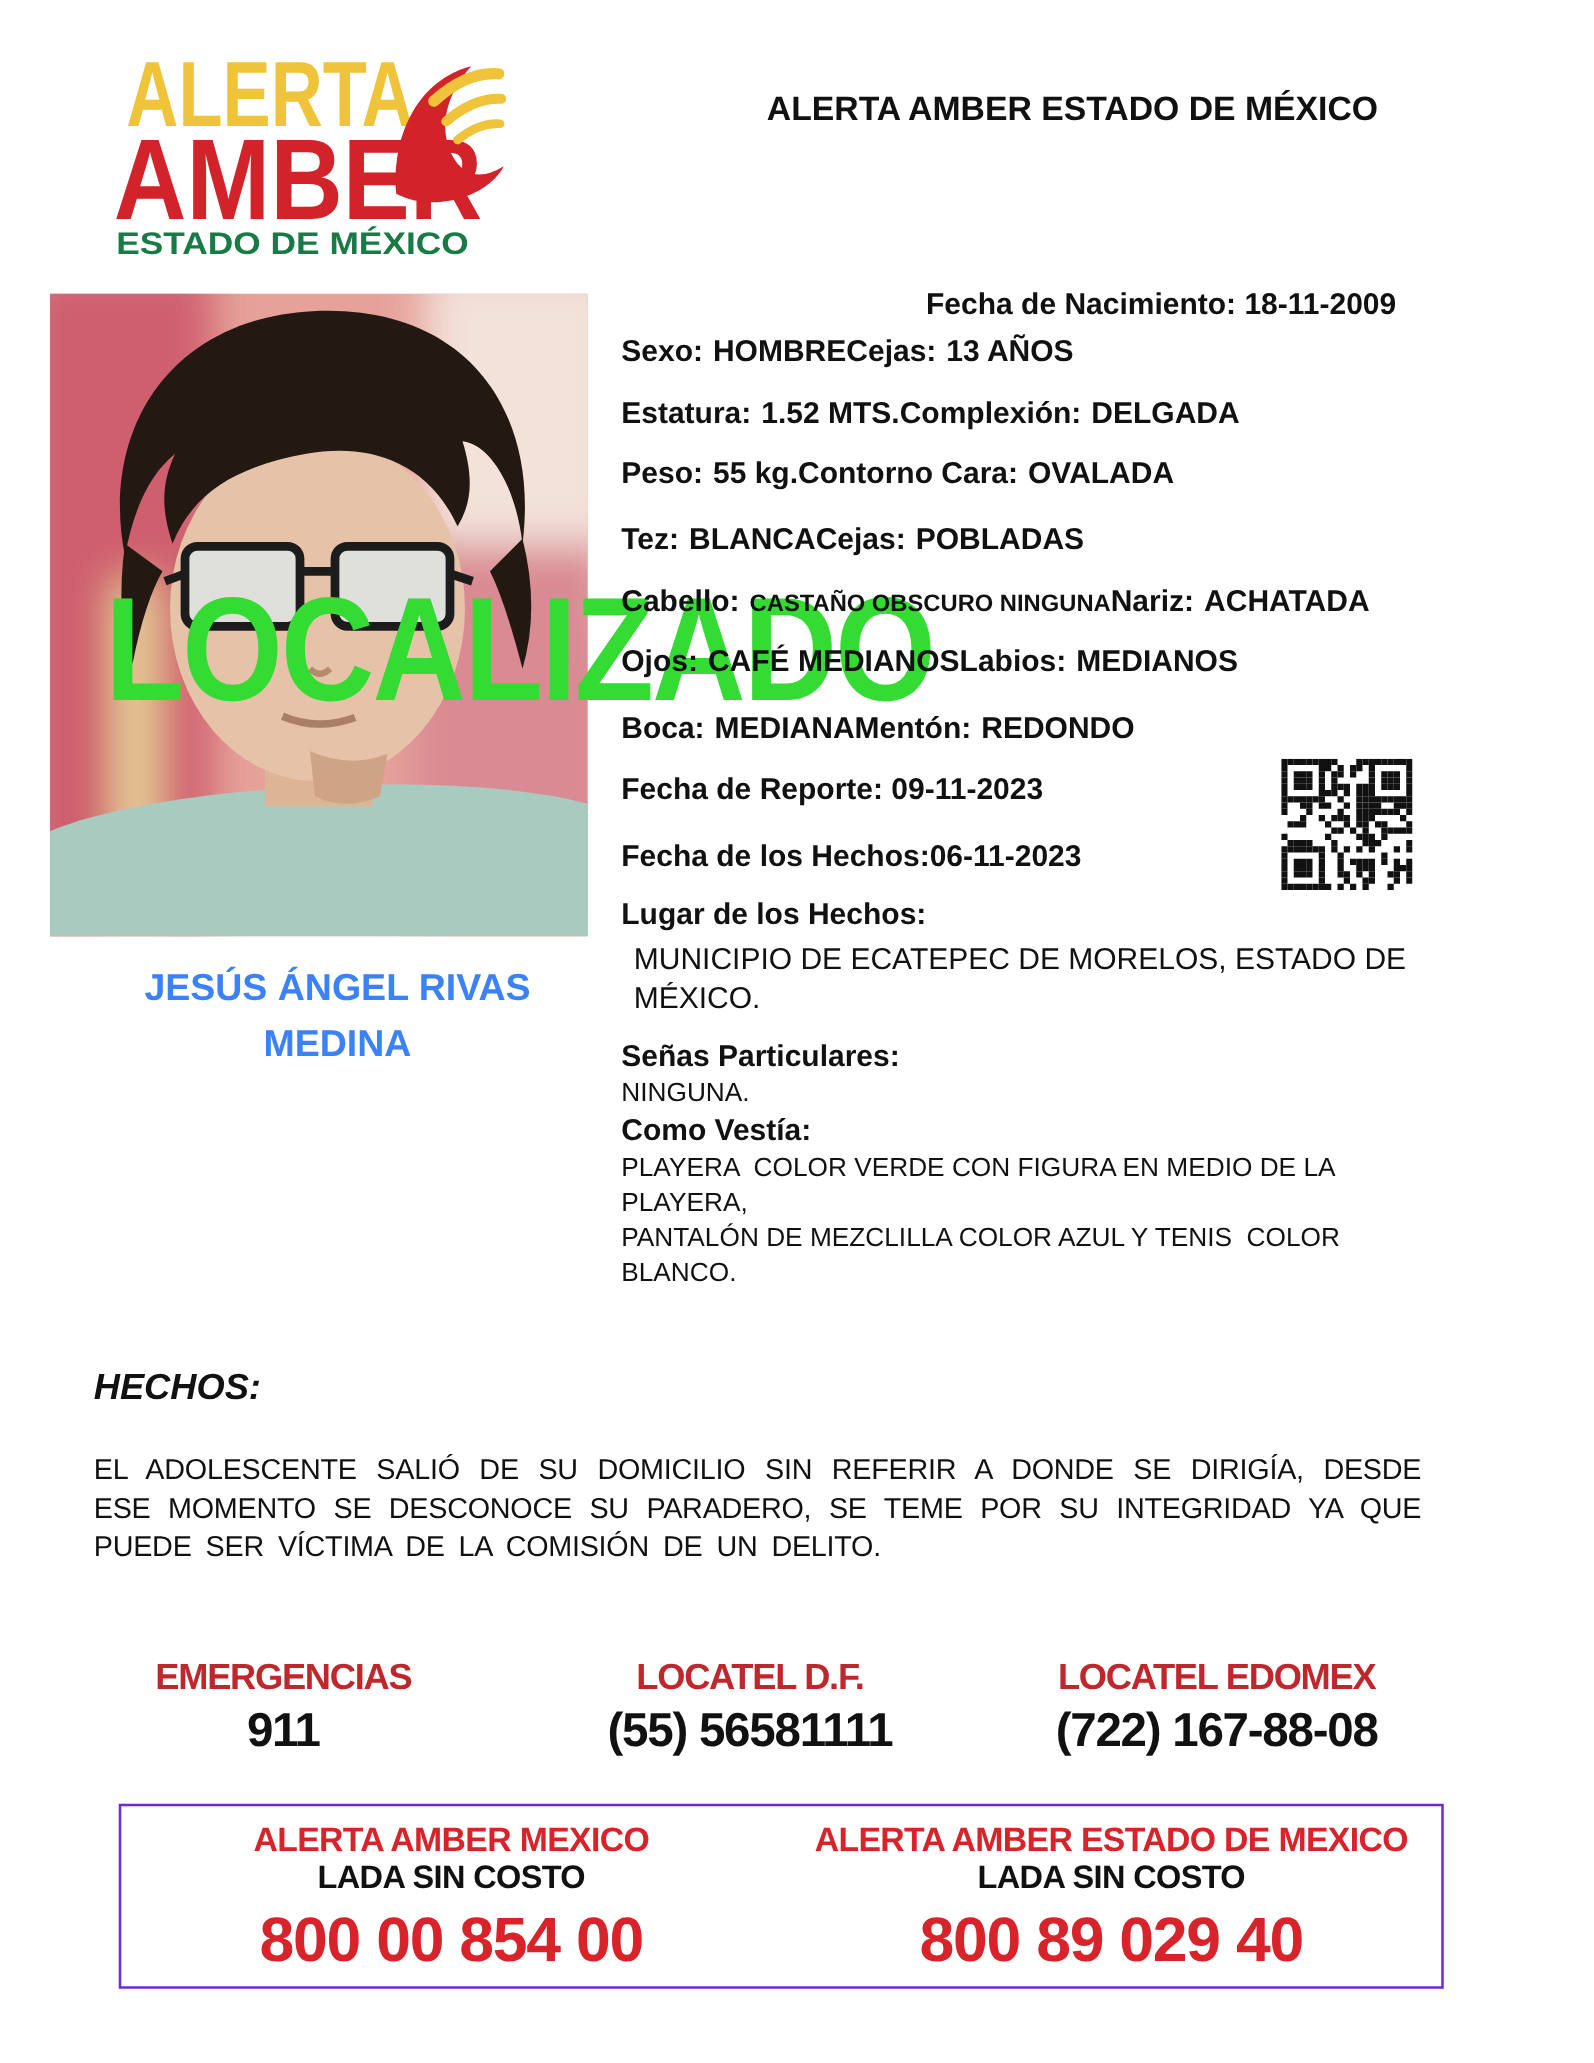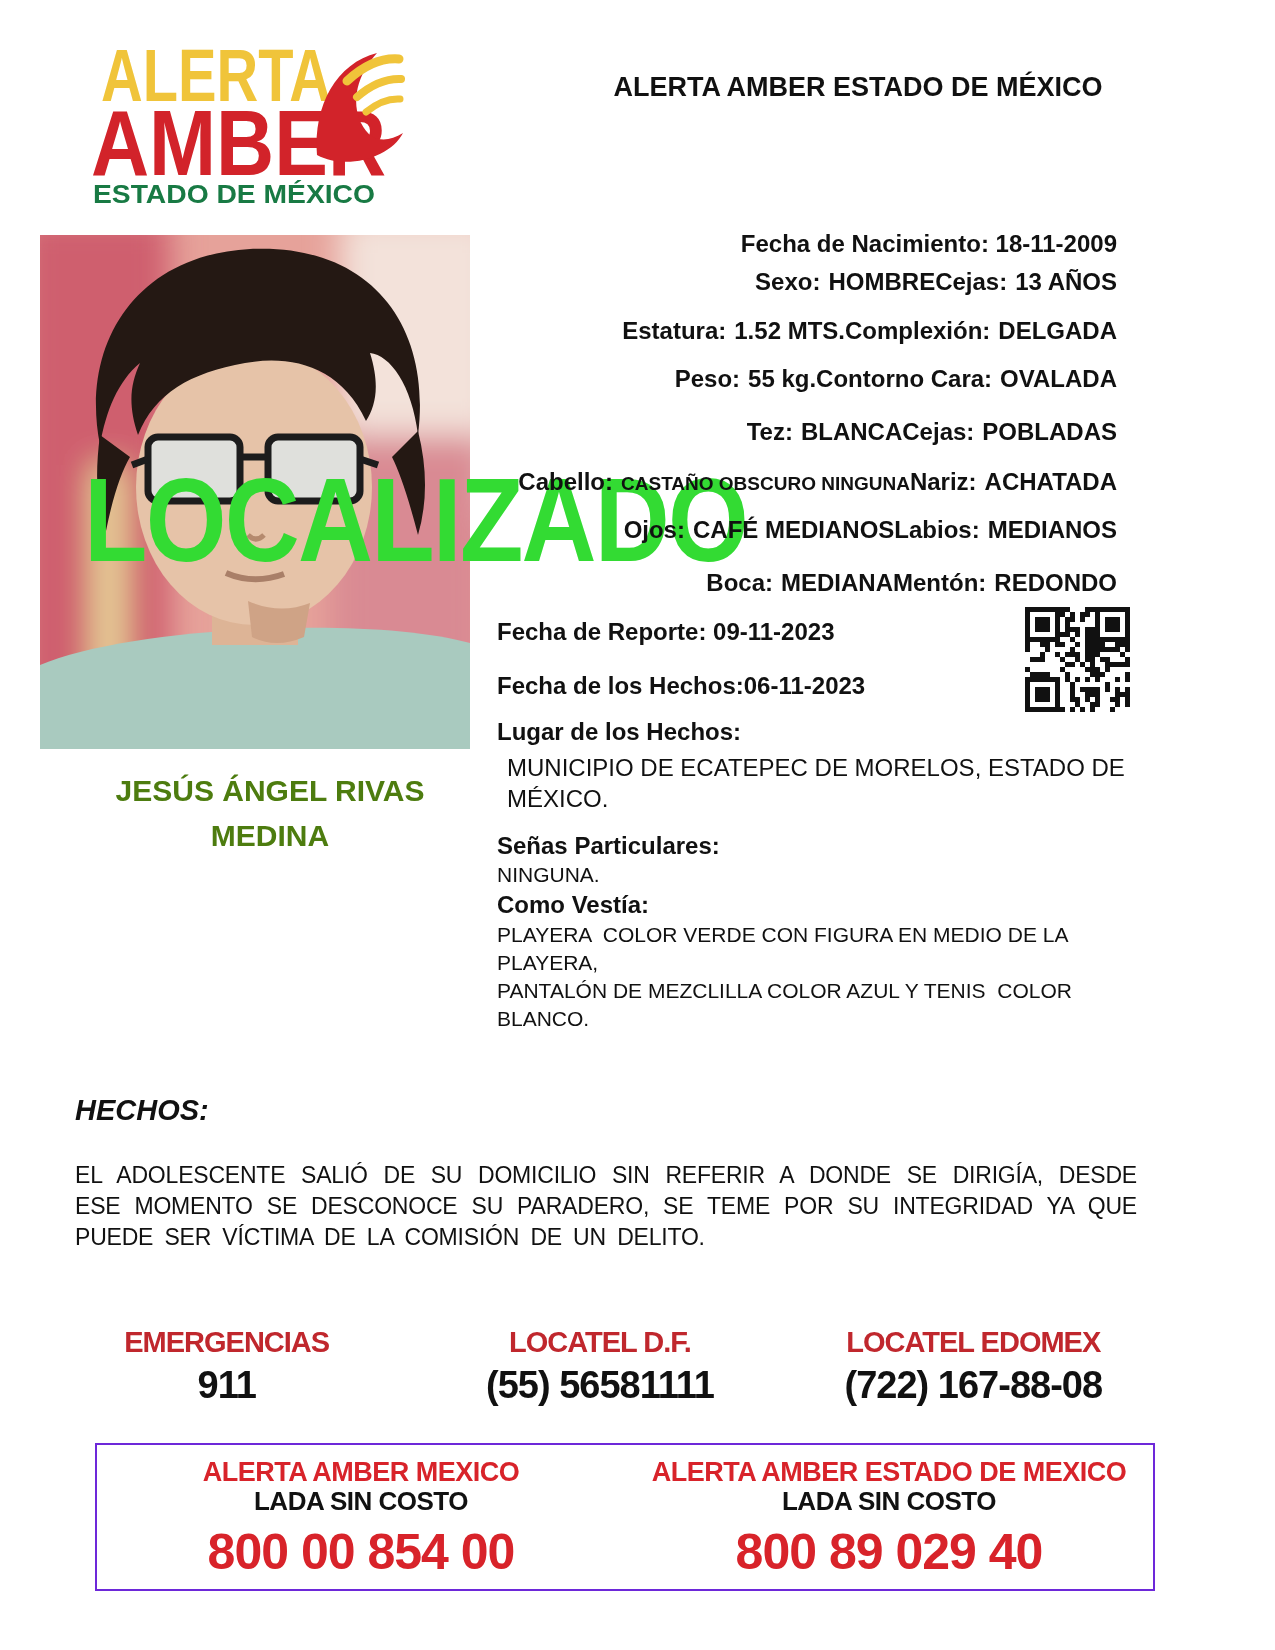--- a/index.html
+++ b/index.html
@@ -13,35 +13,35 @@
   .title-line2{font-size:28px;line-height:34px;margin-top:15px;}
 
   
   .photo{left:40px;top:235px;width:430px;height:514px;background:#e9b3ab;}
   .watermark{left:84px;top:452px;font-size:118px;font-weight:bold;color:#33db33;
              transform:scaleX(.88);transform-origin:left top;letter-spacing:-2px;
              z-index:5;white-space:nowrap;}
 
   
   .frow{left:497px;width:620px;height:30px;font-size:24px;font-weight:bold;
-        display:flex;justify-content:flex-end;white-space:nowrap;z-index:6;}
+        display:flex;justify-content:flex-start;white-space:nowrap;z-index:6;}
   .frow .lab{margin-right:8px;}
   .rpair{text-align:right;}
   .birth-row{left:497px;width:620px;font-size:24px;font-weight:bold;text-align:right;white-space:nowrap;z-index:6;}
   .single{left:497px;width:620px;font-size:24px;font-weight:bold;white-space:nowrap;z-index:6;}
   .small-val{font-size:19px;}
   .sec-head{left:497px;width:640px;font-size:24px;font-weight:bold;z-index:6;}
   .sec-body{left:497px;width:650px;font-size:24px;line-height:31px;white-space:pre-wrap;z-index:6;}
   .sec-body.sm{font-size:21px;line-height:28px;}
   .indent{padding-left:10px;}
 
   .qr{left:1025px;top:607px;width:105px;height:105px;z-index:6;}
 
   .name{left:60px;top:768px;width:420px;text-align:center;font-size:30px;line-height:45px;
-        font-weight:bold;color:#4d7c0f;}
+        font-weight:bold;color:#3b82f6;}
 
   .hechos-head{left:75px;top:1094px;font-size:29px;font-weight:bold;font-style:italic;}
   .hechos-body{left:75px;top:1124px;width:1062px;font-size:23px;line-height:31px;
                text-align:justify;text-align-last:left;letter-spacing:-0.2px;word-spacing:5px;margin-top:36px;}
 
   .emg{left:40px;top:1326px;width:1120px;display:flex;}
   .emg .col{flex:1;text-align:center;}
   .emg .elab{font-size:29px;font-weight:bold;color:#c0272d;letter-spacing:-1px;}
   .emg .enum{font-size:38px;font-weight:bold;color:#111;margin-top:5px;letter-spacing:-1px;}
 

